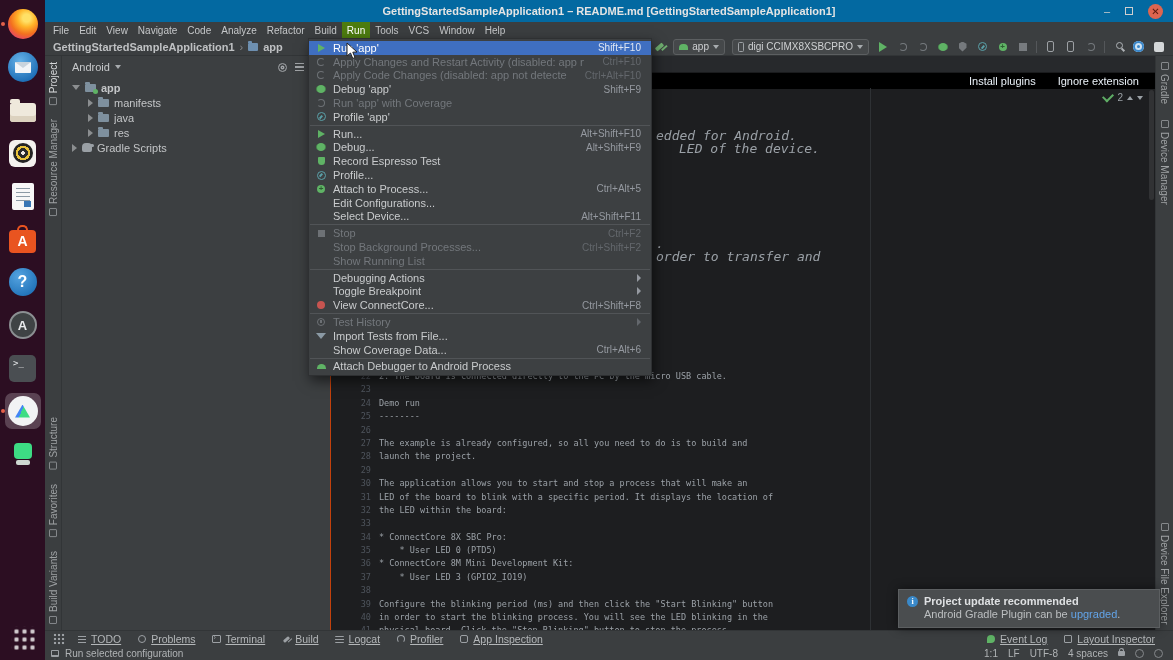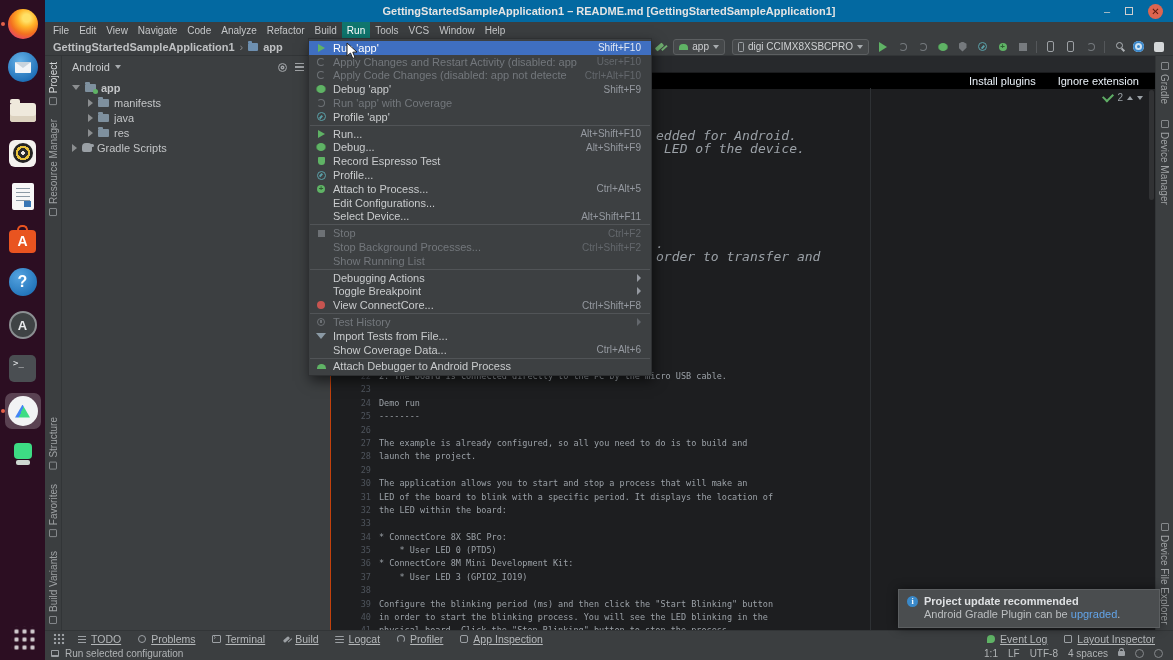--- a/index.html
+++ b/index.html
@@ -55,21 +55,21 @@
   .win{position:absolute;left:45px;top:0;right:0;bottom:0;display:flex;flex-direction:column;}
   .titlebar{height:22px;flex:none;background:#0369a1;display:flex;align-items:center;position:relative;}
   .title{position:absolute;left:0;right:0;text-align:center;font-weight:bold;font-size:11px;color:#e4e4e4;white-space:nowrap;}
   .win-controls{margin-left:auto;display:flex;align-items:center;gap:15px;padding-right:10px;z-index:1;}
   .wc{color:#cfcfcf;font-size:11px;line-height:1;}
   .wc-max{width:8px;height:8px;border:1px solid #cfcfcf;box-sizing:border-box;}
   .wc-close{width:15px;height:15px;border-radius:50%;background:#dd6550;color:#58170d;display:flex;align-items:center;justify-content:center;font-size:10px;}
 
   .menubar{height:16px;flex:none;background:#3b3e40;display:flex;align-items:stretch;padding-left:3px;font-size:10px;color:#c5c7c9;}
   .mb-item{padding:0 5px;display:flex;align-items:center;white-space:nowrap;}
-  .mb-item.active{background:#0f766e;color:#fff;}
+  .mb-item.active{background:#4d7c0f;color:#fff;}
 
   .toolbar-row{height:18px;flex:none;background:#3b3e40;display:flex;align-items:center;font-size:11px;color:#bfc1c3;
     border-bottom:1px solid #323537;box-sizing:border-box;}
   .breadcrumb{display:flex;align-items:center;gap:5px;padding-left:8px;font-weight:bold;white-space:nowrap;}
   .bc-sep{color:#85888a;font-weight:normal;}
   .bc-mod-icon{width:10px;height:8px;background:#6d8fb0;border-radius:1px;position:relative;}
   .bc-mod-icon::before{content:"";position:absolute;top:-2px;left:0;width:4px;height:2px;background:#6d8fb0;border-radius:1px 1px 0 0;}
   .toolbar-actions{margin-left:auto;display:flex;align-items:center;gap:7px;padding-right:8px;}
   .tb-dd{display:flex;align-items:center;gap:4px;background:#45484a;border:1px solid #5c5f61;border-radius:3px;height:14px;padding:0 5px;font-size:10px;color:#cfd1d3;}
   .dd-caret{width:0;height:0;border-top:4px solid #a7abae;border-left:3.5px solid transparent;border-right:3.5px solid transparent;}
@@ -400,21 +400,21 @@
         <div class="inspect">
           <span class="check-ic"></span>
           <span>2</span>
           <span class="chev-up"></span>
           <span class="chev-dn"></span>
         </div>
         <div class="margin-line"></div>
         <div class="scroll-thumb"></div>
         <div id="frags">
             <div class="frag" style="left: 325px; top: 72px;">edded for Android.</div>
-            <div class="frag" style="left: 333px; top: 85px;">LED of the device.</div>
+            <div class="frag" style="left: 348px; top: 85px;">LED of the device.</div>
             <div class="frag" style="left: 325px; top: 180px;">.</div>
             <div class="frag" style="left: 325px; top: 193px;">order to transfer and</div>
           </div>
         <div class="code" id="code"><div class="code-row"><span class="ln">22</span><span class="lt">2. The board is connected directly to the PC by the micro USB cable.</span></div><div class="code-row"><span class="ln">23</span><span class="lt"></span></div><div class="code-row"><span class="ln">24</span><span class="lt">Demo run</span></div><div class="code-row"><span class="ln">25</span><span class="lt">--------</span></div><div class="code-row"><span class="ln">26</span><span class="lt"></span></div><div class="code-row"><span class="ln">27</span><span class="lt">The example is already configured, so all you need to do is to build and</span></div><div class="code-row"><span class="ln">28</span><span class="lt">launch the project.</span></div><div class="code-row"><span class="ln">29</span><span class="lt"></span></div><div class="code-row"><span class="ln">30</span><span class="lt">The application allows you to start and stop a process that will make an</span></div><div class="code-row"><span class="ln">31</span><span class="lt">LED of the board to blink with a specific period. It displays the location of</span></div><div class="code-row"><span class="ln">32</span><span class="lt">the LED within the board:</span></div><div class="code-row"><span class="ln">33</span><span class="lt"></span></div><div class="code-row"><span class="ln">34</span><span class="lt">* ConnectCore 8X SBC Pro:</span></div><div class="code-row"><span class="ln">35</span><span class="lt">    * User LED 0 (PTD5)</span></div><div class="code-row"><span class="ln">36</span><span class="lt">* ConnectCore 8M Mini Development Kit:</span></div><div class="code-row"><span class="ln">37</span><span class="lt">    * User LED 3 (GPIO2_IO19)</span></div><div class="code-row"><span class="ln">38</span><span class="lt"></span></div><div class="code-row"><span class="ln">39</span><span class="lt">Configure the blinking period (ms) and then click the "Start Blinking" button</span></div><div class="code-row"><span class="ln">40</span><span class="lt">in order to start the blinking process. You will see the LED blinking in the</span></div><div class="code-row"><span class="ln">41</span><span class="lt">physical board. Click the "Stop Blinking" button to stop the process.</span></div></div>
       </div>
 
       <div class="rstrip" id="rstrip">
           <span class="vlabel">
             <span class="mini-ic"></span>
             <span>Gradle</span>
@@ -491,21 +491,21 @@
 
   <div class="menu-popup" id="runmenu">
       <div class="mn-item hl">
         <span class="mi-ic mic-run"></span>
         <span class="mi-label">Run 'app'</span>
         <span class="mi-sc">Shift+F10</span>
       </div>
       <div class="mn-item dis">
         <span class="mi-ic mic-apply-changes"></span>
         <span class="mi-label">Apply Changes and Restart Activity (disabled: app not detected)</span>
-        <span class="mi-sc">User+F10</span>
+        <span class="mi-sc">Ctrl+F10</span>
       </div>
       <div class="mn-item dis">
         <span class="mi-ic mic-apply-code-changes"></span>
         <span class="mi-label">Apply Code Changes (disabled: app not detected)</span>
         <span class="mi-sc">Ctrl+Alt+F10</span>
       </div>
       <div class="mn-item">
         <span class="mi-ic mic-debug"></span>
         <span class="mi-label">Debug 'app'</span>
         <span class="mi-sc">Shift+F9</span>

